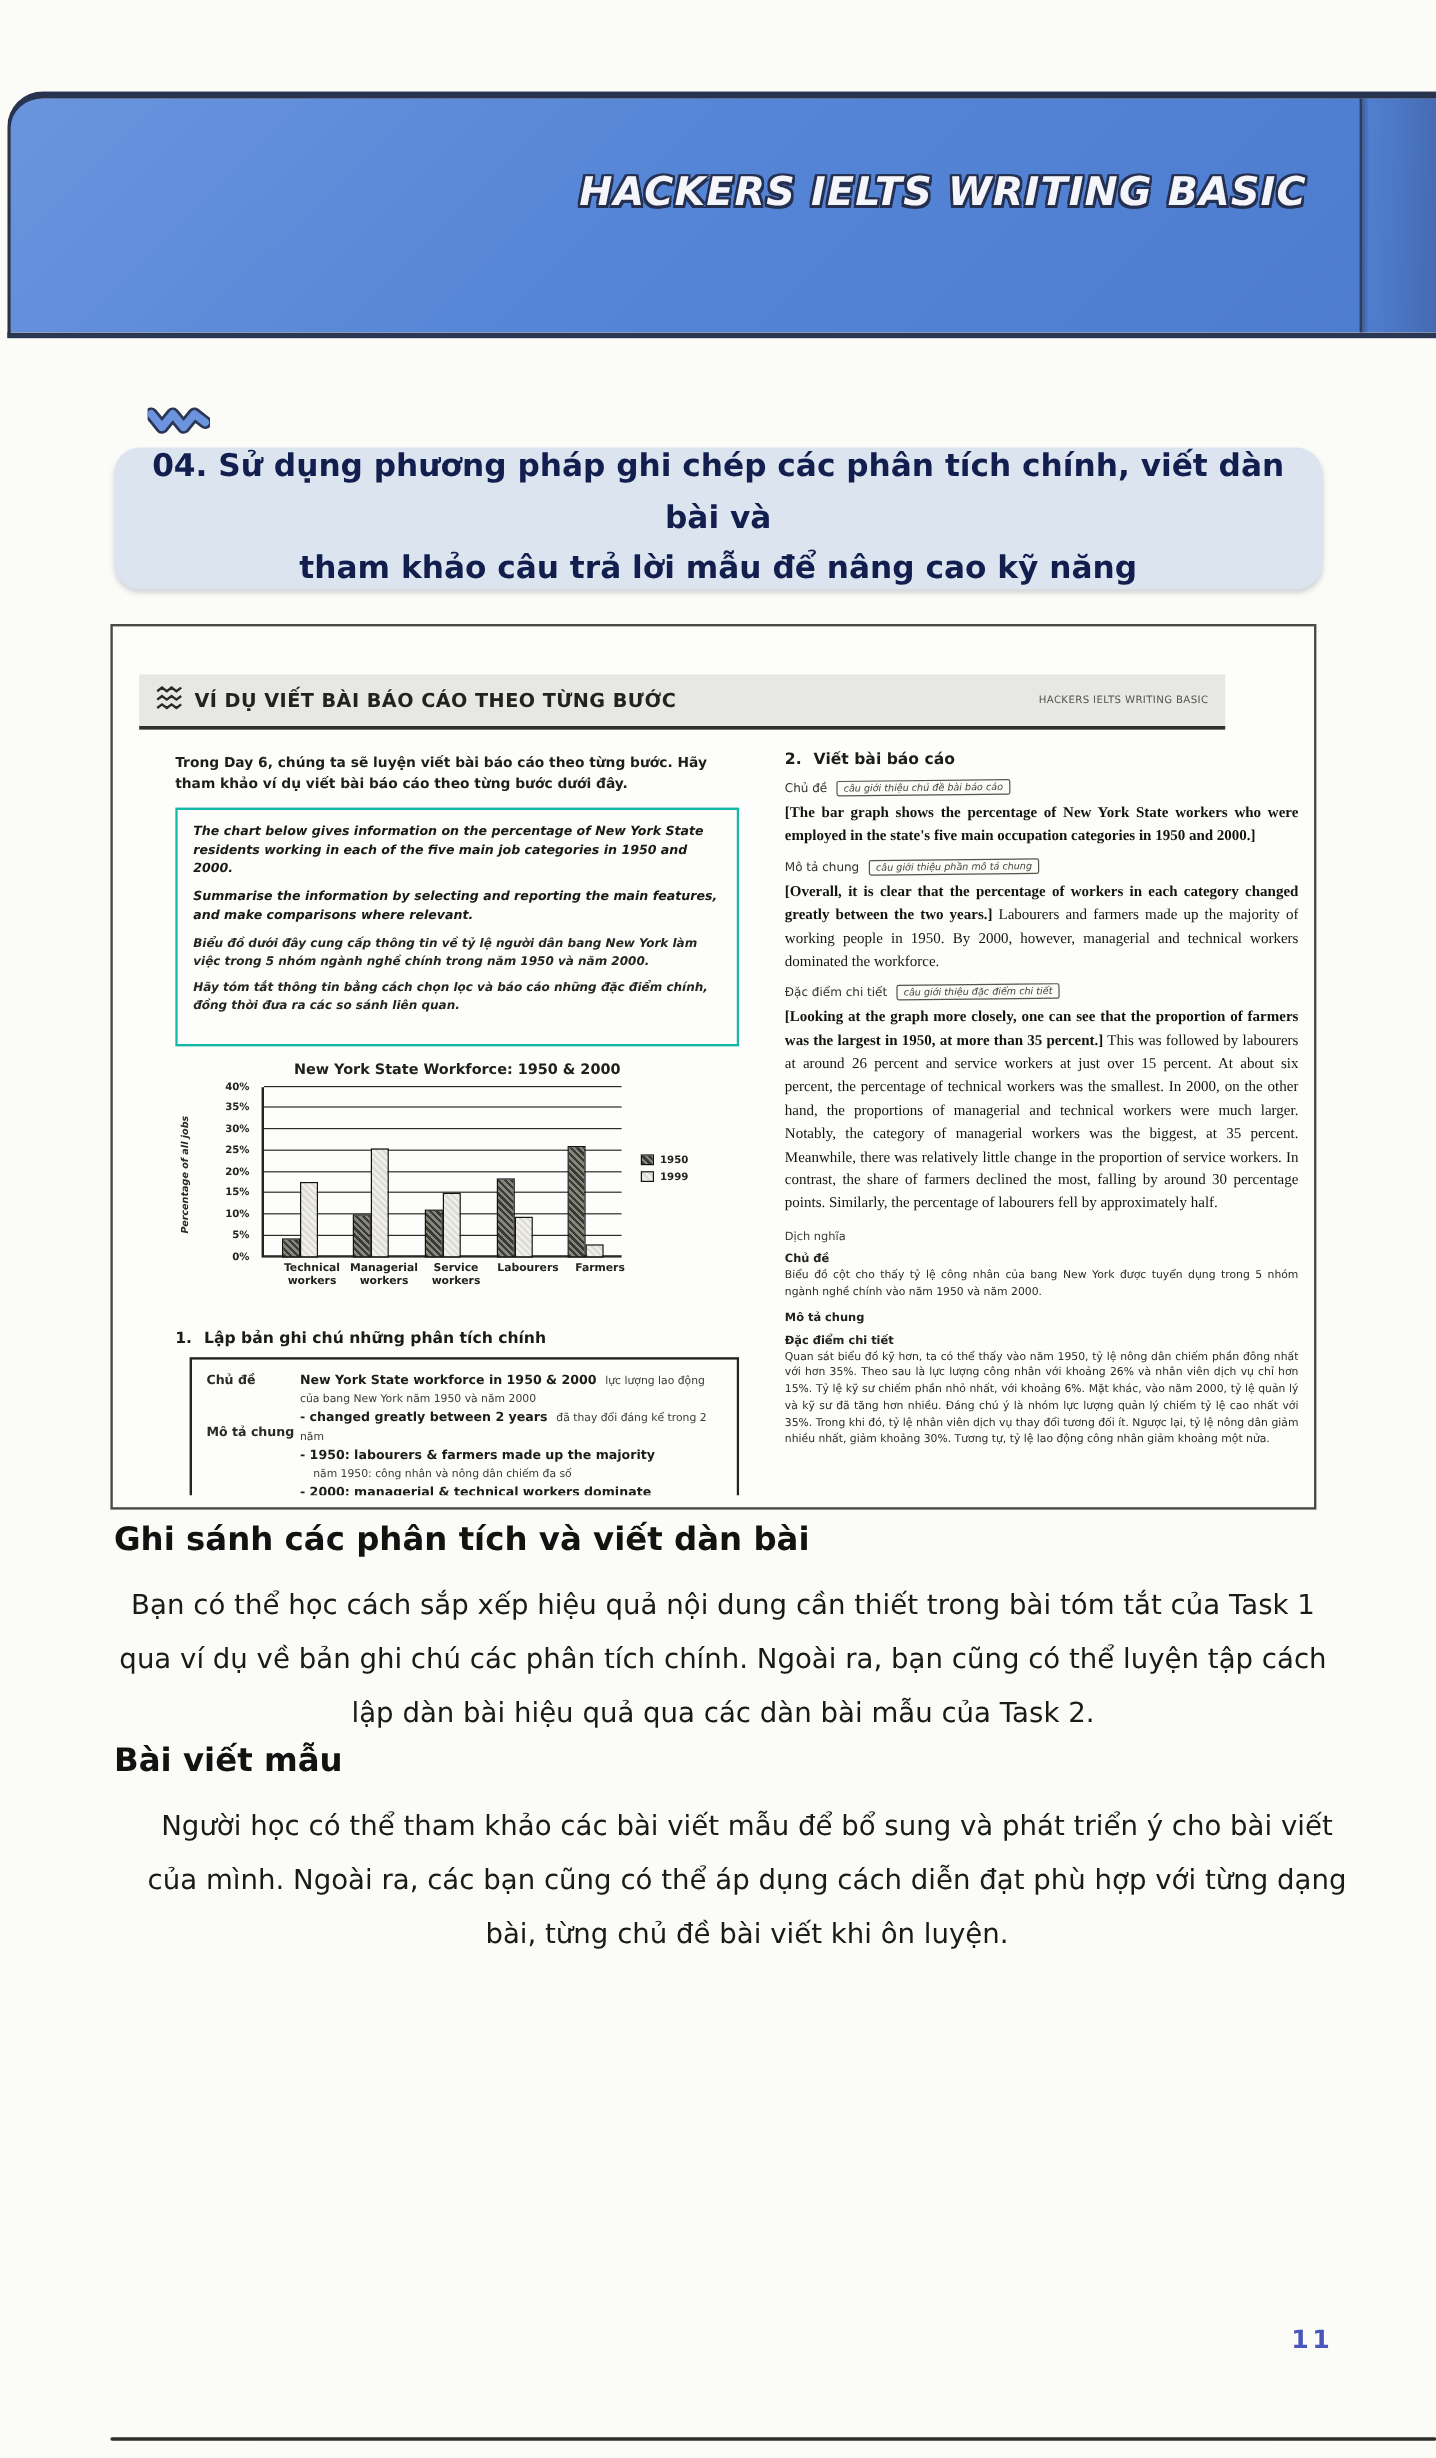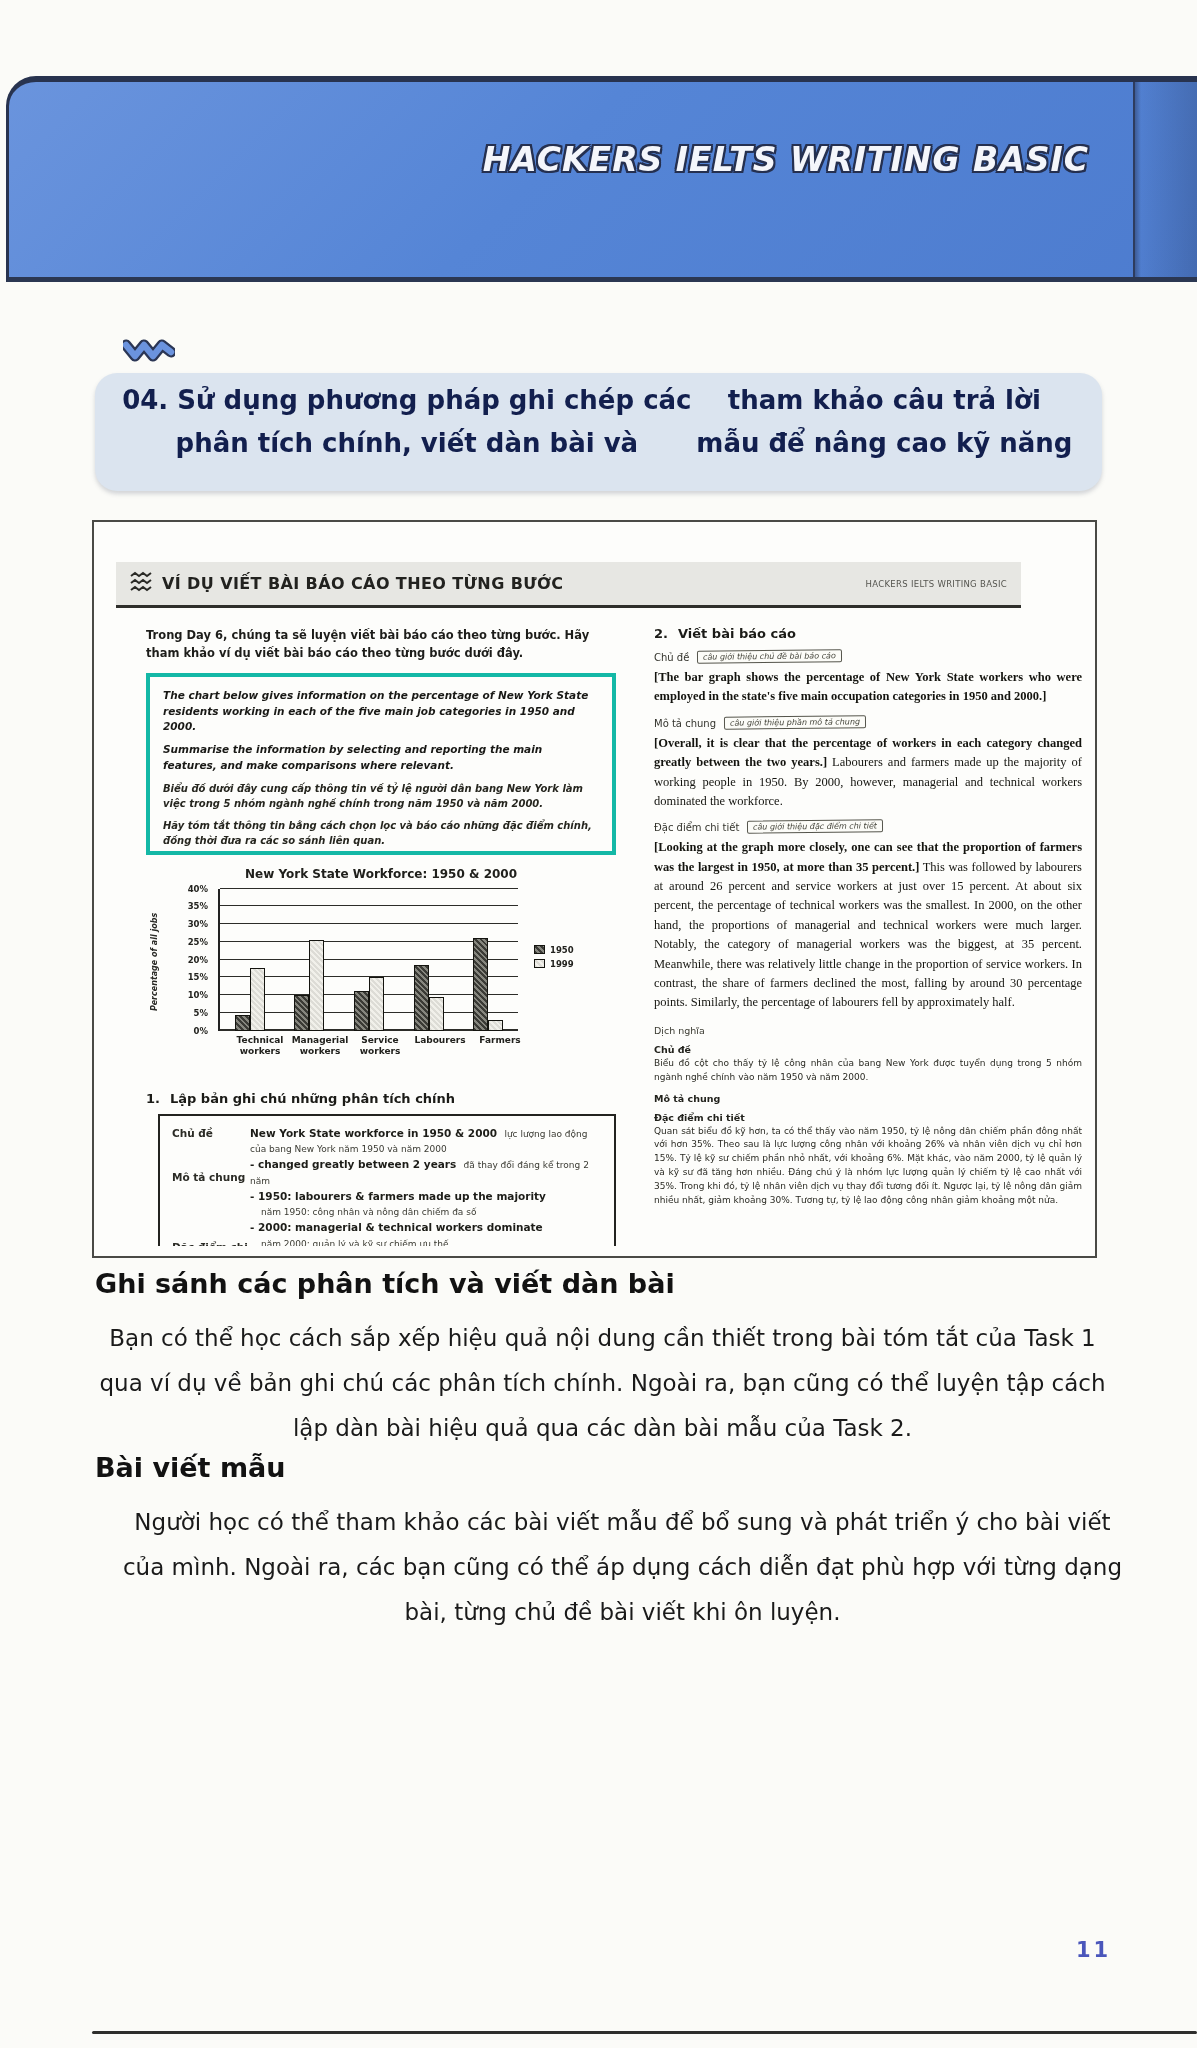--- a/index.html
+++ b/index.html
@@ -37,21 +37,21 @@
   .brand b { font-weight:800; }
 
   
   .wave-icon { position:absolute; left:123px; top:336px; }
 
   
   .lesson-box {
     position:absolute; left:95px; top:373px; width:1007px; height:118px;
     background:#dbe4ef; border-radius:22px;
     box-shadow:0 3px 4px rgba(90,100,120,0.25);
-    display:flex; flex-direction:row; justify-content:center;
+    display:flex; flex-direction:column; justify-content:center;
     text-align:center; padding:6px 26px;
   }
   .lesson-box .l1,.lesson-box .l2 {
     font-weight:700; color:#121f4e; font-size:26px; line-height:1.65;
   }
 
   
   .panel {
     position:absolute; left:92px; top:520px; width:1005px; height:738px;
     background:#fdfdfb; border:2px solid #4a4a46; overflow:hidden;
@@ -62,21 +62,21 @@
     display:flex; align-items:center; padding:0 14px;
   }
   .panel-head .ptitle { font-size:16px; font-weight:700; color:#22221f; letter-spacing:.4px; margin-left:10px; }
   .panel-head .pbrand { margin-left:auto; font-size:8.5px; color:#55554f; letter-spacing:.3px; }
 
   .colL { position:absolute; left:52px;  top:104px; width:470px; height:620px; overflow:hidden; }
   .colR { position:absolute; left:560px; top:104px; width:428px; height:620px; overflow:hidden; }
 
   .intro { font-size:11.5px; font-weight:700; line-height:1.6; color:#1d1d1a; }
 
-  .prompt-box { border:4px solid #14b8a6; margin-top:10px; padding:11px 13px 3px; }
+  .prompt-box { border:2px solid #14b8a6; margin-top:10px; padding:11px 13px 24px; }
   .prompt-box p { font-size:10.5px; font-weight:700; font-style:italic; line-height:1.5; margin-bottom:7px; color:#191916; }
   .prompt-box p.vi { font-weight:600; font-size:10px; color:#26261f; }
   .prompt-box p:last-child { margin-bottom:0; }
 
   
   .chart { margin-top:12px; position:relative; height:214px; }
   .chart-title { text-align:center; font-size:12px; font-weight:700; color:#20201c; }
   .chart-area { position:absolute; left:72px; top:22px; width:300px; height:142px; border-left:2px solid #222; }
   .gridline { position:absolute; left:0; right:0; height:0; border-top:1.6px solid #2c2c28; }
   .gridline.base { border-top-width:2.2px; }

